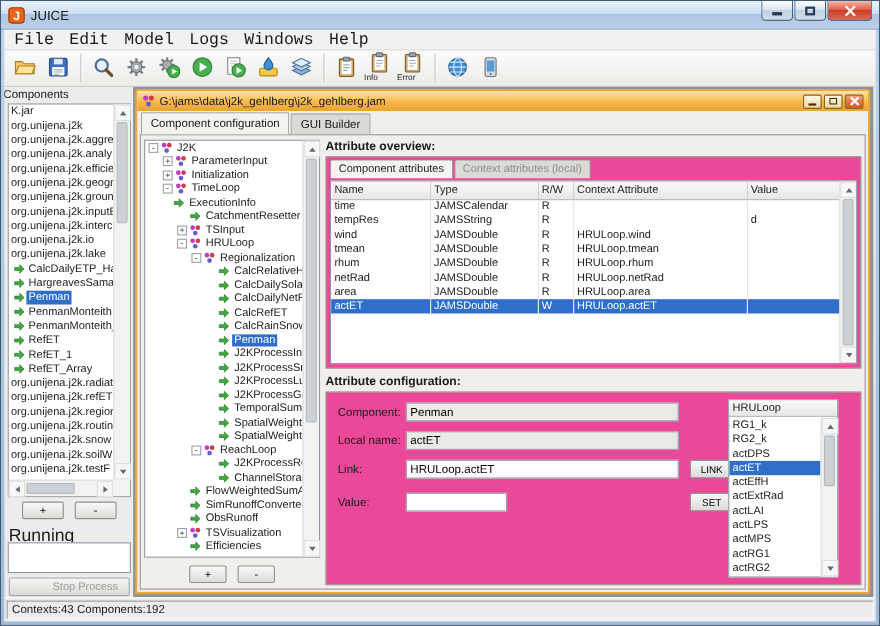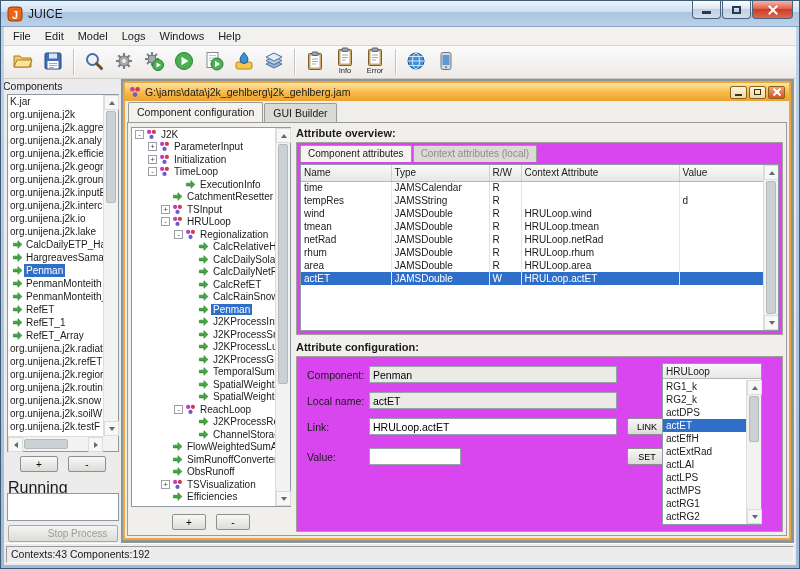--- a/index.html
+++ b/index.html
@@ -20,26 +20,26 @@
 .g-min{width:9px;height:3px;background:#243a52;margin-top:6px;}
 .g-max{width:9px;height:8px;border:2px solid #243a52;background:transparent;}
 .g-close{width:10px;height:10px;position:relative;}
 .g-close:before,.g-close:after{content:"";position:absolute;left:4px;top:-1px;width:2px;height:12px;background:#fff;}
 .g-close:before{transform:rotate(45deg);}
 .g-close:after{transform:rotate(-45deg);}
 
 
 .app{position:absolute;left:3px;right:3px;top:26px;bottom:3px;background:#ececec;overflow:hidden;}
 .menubar{height:19px;background:#f2f1f0;border-bottom:1px solid #d9d7d4;display:flex;align-items:center;padding:0 2px;}
-.menu-item{padding:2px 7px;font-size:11px;}
+.menu-item{padding:2px 7px;font-size:15px;font-family:Liberation Mono, monospace;}
 .toolbar{height:33px;background:linear-gradient(#fbfbfb,#ecebe8);border-bottom:1px solid #cfccc8;display:flex;align-items:center;padding:0 4px;}
 .tb-btn{position:relative;width:30px;height:30px;border:1px solid transparent;border-radius:2px;background:transparent;display:flex;align-items:center;justify-content:center;}
 .tb-btn svg{width:20px;height:20px;}
 .tb-btn.lbl svg{margin-top:-7px;}
-.tb-lbl{position:absolute;bottom:1px;left:0;right:0;font-size:7.5px;text-align:center;color:#222;}
+.tb-lbl{position:absolute;bottom:1px;left:0;right:0;font-size:7.5px;text-align:left;color:#222;}
 .tb-sep{width:1px;height:26px;background:#c6c3bf;margin:0 5px;box-shadow:1px 0 0 #fff;}
 
 .workarea{position:absolute;top:52px;left:0;right:0;bottom:22px;}
 
 
 .vscroll{position:absolute;top:0;right:0;bottom:0;width:15px;background:#f2f2f0;border-left:1px solid #ddd;}
 .hscroll{position:absolute;left:0;bottom:0;height:15px;background:#f2f2f0;border-top:1px solid #ddd;}
 .sb-btn{position:absolute;width:15px;height:15px;background:#f7f7f5;border:1px solid #dcdcda;display:flex;align-items:center;justify-content:center;}
 .arr{width:0;height:0;border:3px solid transparent;}
 .arr.up{border-bottom:4px solid #5f6a74;margin-top:-3px;}
@@ -97,21 +97,21 @@
 .toggle-sp{flex:none;width:11px;}
 .node-ico{flex:none;width:11px;height:11px;margin-right:2px;}
 .node-ico svg{width:11px;height:11px;display:block;}
 .tree-row .lbl{padding:0 2px;}
 .tree-btns{position:absolute;left:3px;bottom:5px;width:160px;display:flex;justify-content:center;gap:10px;}
 .tree-btns .sm-btn{width:34px;height:16px;}
 
 
 .right-panel{position:absolute;left:168px;top:4px;right:3px;bottom:3px;}
 .sec-label{font-weight:bold;font-size:11px;height:14px;}
-.group{position:absolute;left:0;right:0;border:1px solid #a3a09b;background:#d946ef;}
+.group{position:absolute;left:0;right:0;border:1px solid #a3a09b;background:#ec4899;}
 .group1{top:15px;height:193px;}
 .group2{top:229px;bottom:0;}
 .attr-tabs{position:absolute;top:2px;left:3px;display:flex;align-items:flex-end;}
 .attr-tab{height:17px;line-height:16px;padding:0 7px;font-size:10px;border:1px solid #9a9a9a;border-bottom:none;border-radius:2px 2px 0 0;background:#dcdad5;margin-right:1px;}
 .attr-tab.sel{background:#f5f4f1;position:relative;z-index:2;}
 .attr-tab.dis{color:#8d8d89;}
 .table-wrap{position:absolute;left:3px;right:3px;top:21px;bottom:3px;border:1px solid #8f99a3;background:#fff;overflow:hidden;}
 .attr-table{border-collapse:collapse;table-layout:fixed;width:473px;font-size:10px;}
 .attr-table th{height:16px;background:linear-gradient(#f9f9f9,#e7e7e5);border-right:1px solid #cfcfcd;border-bottom:1px solid #b5b5b3;font-weight:normal;text-align:left;padding:0 3px;overflow:hidden;white-space:nowrap;}
 .attr-table td{height:13px;border-right:1px solid #e4e4e2;padding:0 3px;white-space:nowrap;overflow:hidden;}
@@ -508,21 +508,21 @@
                       <span class="toggle">-</span>
                       <span class="node-ico">
                         <svg viewBox="0 0 12 12">
                           <circle cx="3.4" cy="3.2" r="2.3" fill="#c03cc0"></circle>
                           <circle cx="8.6" cy="3.2" r="2.3" fill="#d43a4e"></circle>
                           <circle cx="6" cy="8.6" r="2.3" fill="#6a5acd"></circle>
                         </svg>
                       </span>
                       <span class="lbl">TimeLoop</span>
                     </div>
-                    <div class="tree-row" style="padding-left:42px">
+                    <div class="tree-row" style="padding-left:14px">
                       <span class="toggle-sp"></span>
                       <span class="node-ico">
                         <svg viewBox="0 0 12 12">
                           <path d="M1.5 4.5h5V1.8L10.8 6 6.5 10.2V7.5h-5z" fill="#43a843" stroke="#1e6e1e" stroke-width="0.6"></path>
                         </svg>
                       </span>
                       <span class="lbl">ExecutionInfo</span>
                     </div>
                     <div class="tree-row" style="padding-left:29px">
                       <span class="toggle-sp"></span>
@@ -823,31 +823,31 @@
                             <td>&nbsp;</td>
                           </tr>
                           <tr class="">
                             <td>tmean&nbsp;</td>
                             <td>JAMSDouble&nbsp;</td>
                             <td>R&nbsp;</td>
                             <td>HRULoop.tmean&nbsp;</td>
                             <td>&nbsp;</td>
                           </tr>
                           <tr class="">
+                            <td>rhum&nbsp;</td>
+                            <td>JAMSDouble&nbsp;</td>
+                            <td>R&nbsp;</td>
+                            <td>HRULoop.rhum&nbsp;</td>
+                            <td>&nbsp;</td>
+                          </tr>
+                          <tr class="">
                             <td>netRad&nbsp;</td>
                             <td>JAMSDouble&nbsp;</td>
                             <td>R&nbsp;</td>
                             <td>HRULoop.netRad&nbsp;</td>
-                            <td>&nbsp;</td>
-                          </tr>
-                          <tr class="">
-                            <td>rhum&nbsp;</td>
-                            <td>JAMSDouble&nbsp;</td>
-                            <td>R&nbsp;</td>
-                            <td>HRULoop.rhum&nbsp;</td>
                             <td>&nbsp;</td>
                           </tr>
                           <tr class="">
                             <td>area&nbsp;</td>
                             <td>JAMSDouble&nbsp;</td>
                             <td>R&nbsp;</td>
                             <td>HRULoop.area&nbsp;</td>
                             <td>&nbsp;</td>
                           </tr>
                           <tr class="sel">

